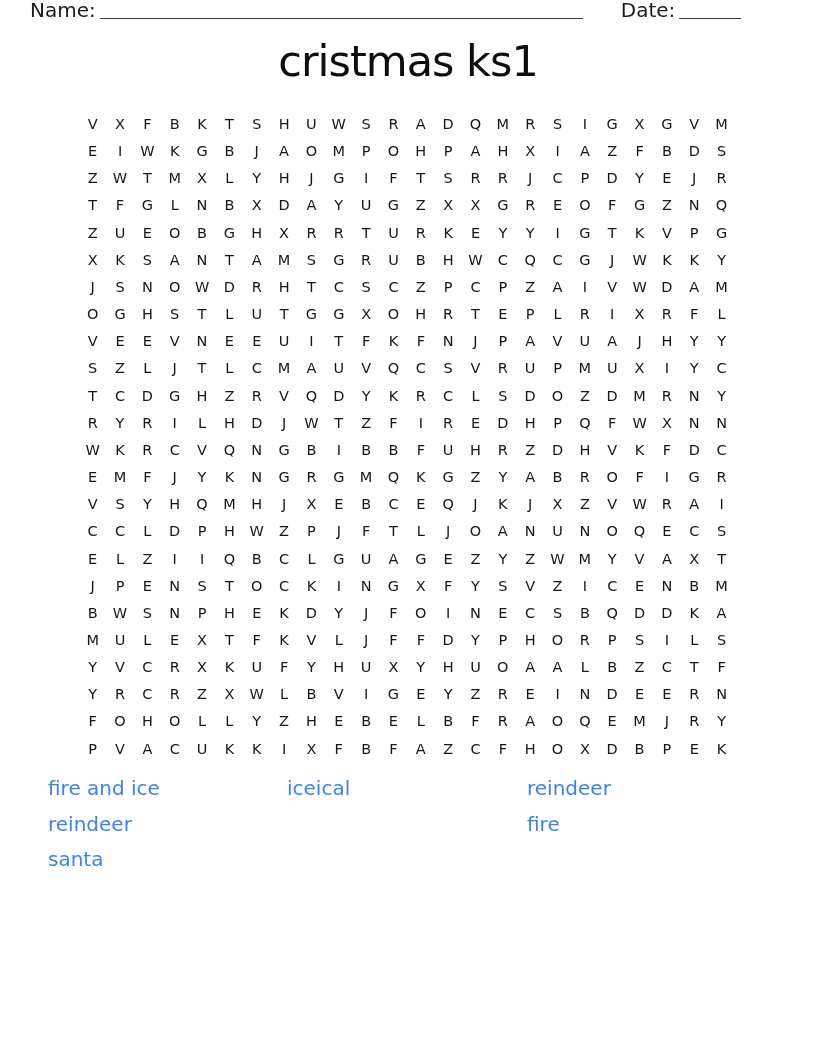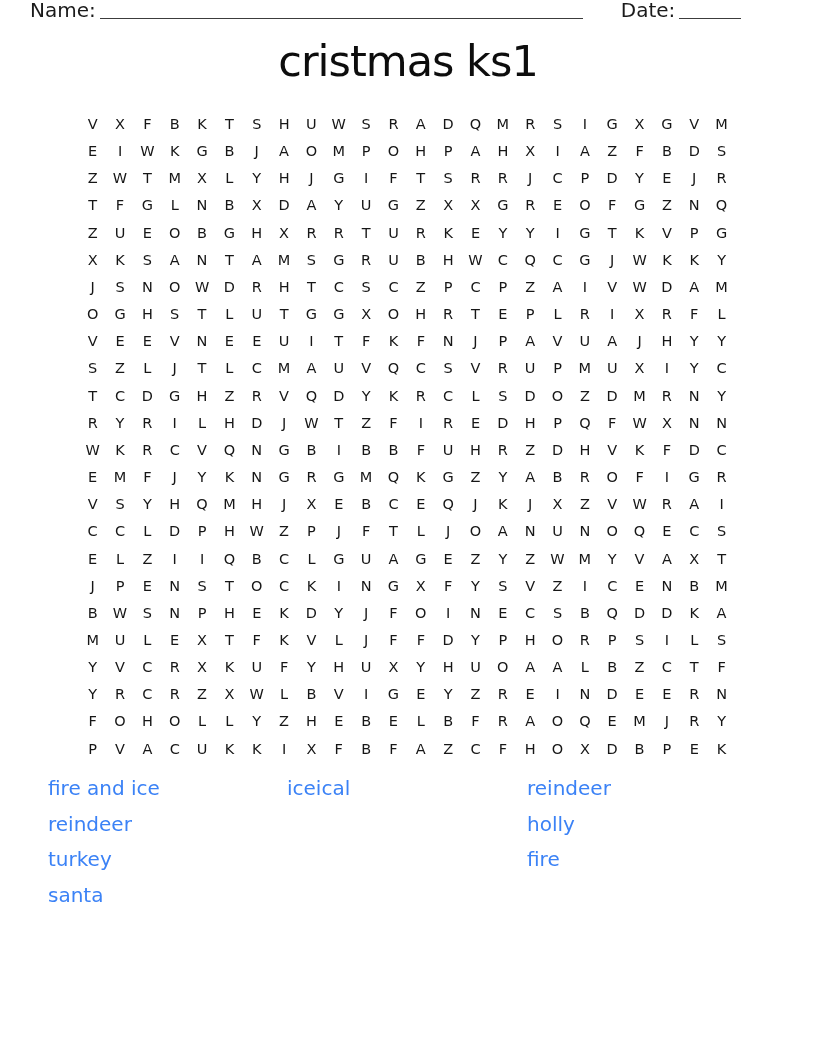--- a/index.html
+++ b/index.html
@@ -707,24 +707,22 @@
       <span class="grid-cell">P</span>
       <span class="grid-cell">E</span>
       <span class="grid-cell">K</span>
     </div>
   </div>
 
 <div class="words">
     <ul class="word-col word-col-1">
       <li class="word-item">fire and ice</li>
       <li class="word-item">reindeer</li>
-      <li class="word-item">turkey</li>
       <li class="word-item">santa</li>
     </ul>
     <ul class="word-col word-col-2">
       <li class="word-item">iceical</li>
     </ul>
     <ul class="word-col word-col-3">
       <li class="word-item">reindeer</li>
-      <li class="word-item">holly</li>
       <li class="word-item">fire</li>
     </ul>
   </div>
 
 </body></html>

